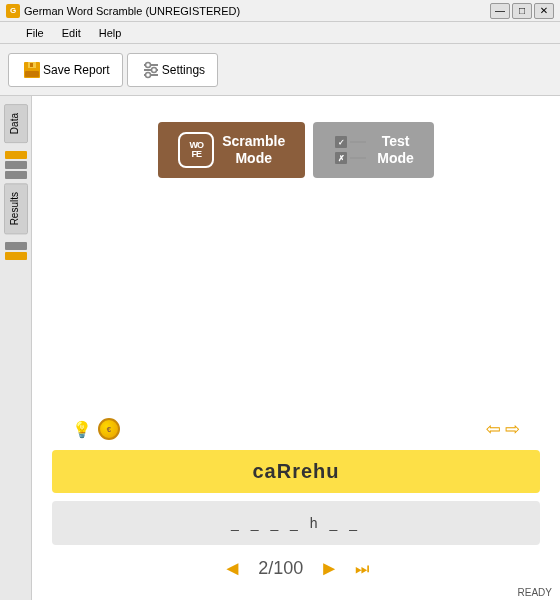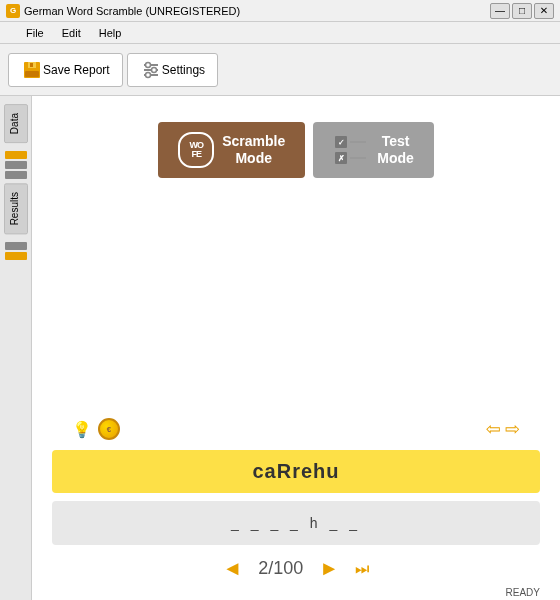--- a/index.html
+++ b/index.html
@@ -299,39 +299,39 @@
     }
     .page-indicator {
       font-size: 18px;
       color: #555;
     }
 
     
     .status-bar {
       position: absolute;
       bottom: 0;
-      right: 12px;
+      right: 0;
       padding: 2px 8px;
       font-size: 10px;
       color: #555;
     }
 
     
     .wf-logo {
       width: 36px;
       height: 36px;
       background: #8B5E3C;
       border: 2px solid white;
       display: flex;
       align-items: center;
       justify-content: center;
       font-size: 11px;
       font-weight: bold;
       color: white;
-      border-radius: 14px;
+      border-radius: 8px;
       letter-spacing: -1px;
     }
 
     
     .test-icon {
       width: 32px;
       height: 32px;
       display: flex;
       flex-direction: column;
       justify-content: center;

